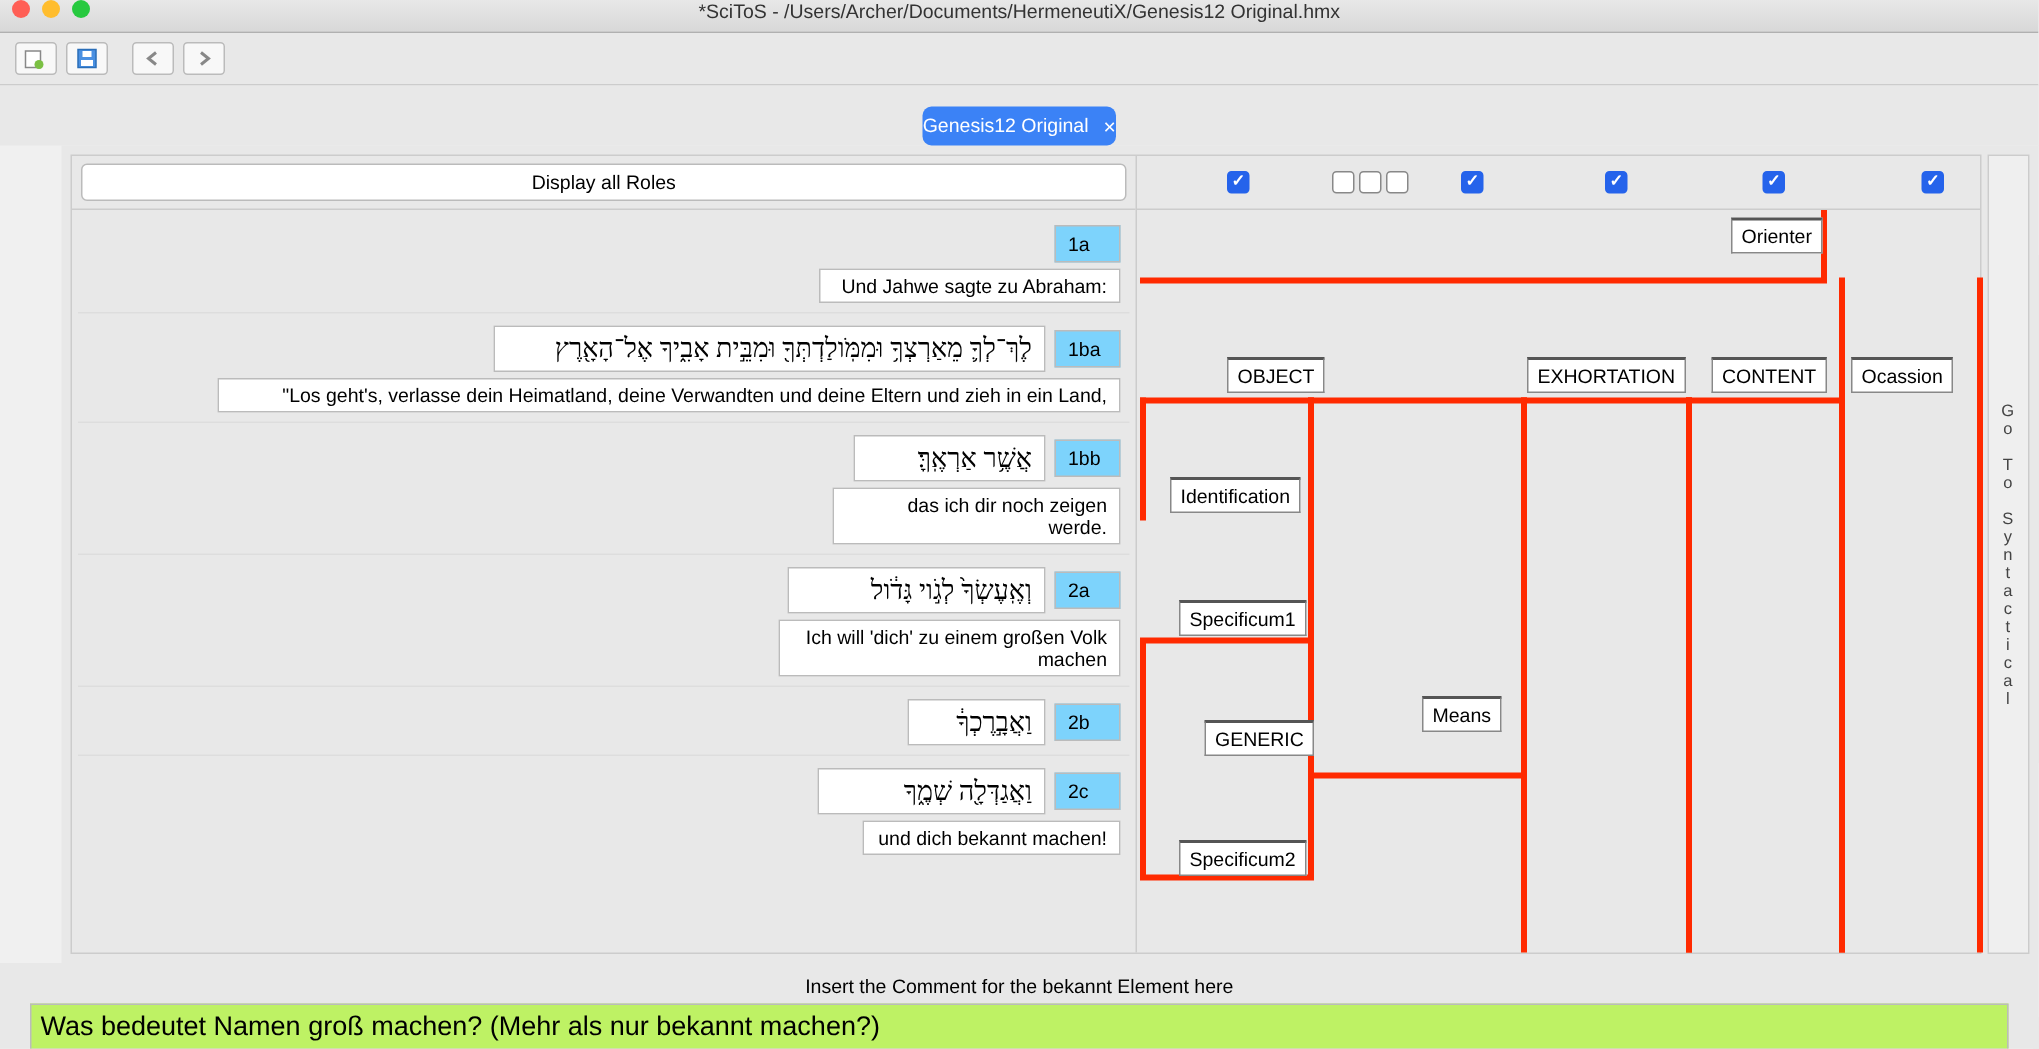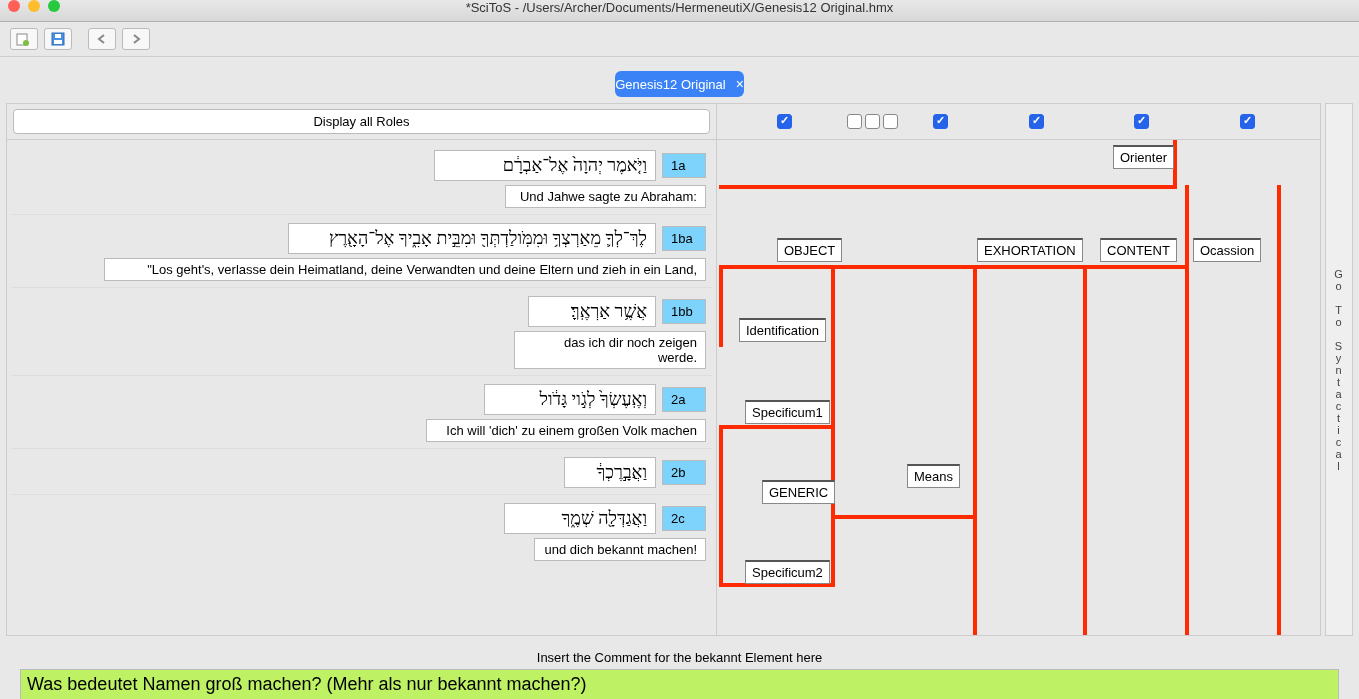--- a/index.html
+++ b/index.html
@@ -46,31 +46,31 @@
   display: flex;
   justify-content: center;
   padding-top: 14px;
 }
 .tab {
   background: #3b82f6;
   color: #fff;
   border-radius: 6px;
   padding: 5px 0;
   display: flex;
-  align-items: center;
   gap: 10px;
   font-size: 13px;
 }
 .tab .close { font-size: 14px; cursor: pointer; }
 .main-panel {
   background: #e8e8e8;
   padding: 6px;
   height: calc(699px - 22px - 34px - 38px - 60px);
   display: flex;
   gap: 4px;
+  margin-left: 41px;
 }
 .content-wrap {
   flex: 1;
   border: 1px solid #ccc;
   background: #e8e8e8;
   display: flex;
 }
 .left-col {
   width: 710px;
   border-right: 1px solid #ccc;
@@ -254,21 +254,20 @@
   <div class="content-wrap">
 
     <div class="left-col">
       <div class="roles-header">
         <button class="roles-btn">Display all Roles</button>
       </div>
       <div class="rows-area">
 
         <div class="row-block">
           <div class="hebrew-line">
-            <div class="hebrew" style="width:222px">וַיֹּ֤אמֶר יְהוָה֙ אֶל־אַבְרָ֔ם</div>
             <div class="ref-box">1a</div>
           </div>
           <div class="translation" style="width:201px">Und Jahwe sagte zu Abraham:</div>
         </div>
 
         <div class="row-block">
           <div class="hebrew-line">
             <div class="hebrew" style="width:368px">לֶךְ־לְךָ֛ מֵאַרְצְךָ֥ וּמִמֹּֽולַדְתְּךָ֖ וּמִבֵּ֣ית אָבִ֑יךָ אֶל־הָאָ֖רֶץ</div>
             <div class="ref-box">1ba</div>
           </div>
@@ -281,21 +280,21 @@
             <div class="ref-box">1bb</div>
           </div>
           <div class="translation" style="width:192px">das ich dir noch zeigen werde.</div>
         </div>
 
         <div class="row-block">
           <div class="hebrew-line">
             <div class="hebrew" style="width:172px">וְאֶֽעֶשְׂךָ֙ לְגֹ֣וי גָּדֹ֔ול</div>
             <div class="ref-box">2a</div>
           </div>
-          <div class="translation" style="width:280px">Ich will 'dich' zu einem großen Volk machen</div>
+          <div class="translation" style="width:228px">Ich will 'dich' zu einem großen Volk machen</div>
         </div>
 
         <div class="row-block">
           <div class="hebrew-line">
             <div class="hebrew" style="width:92px">וַאֲבָ֣רֶכְךָ֔</div>
             <div class="ref-box">2b</div>
           </div>
         </div>
 
         <div class="row-block" style="border-bottom:none">

